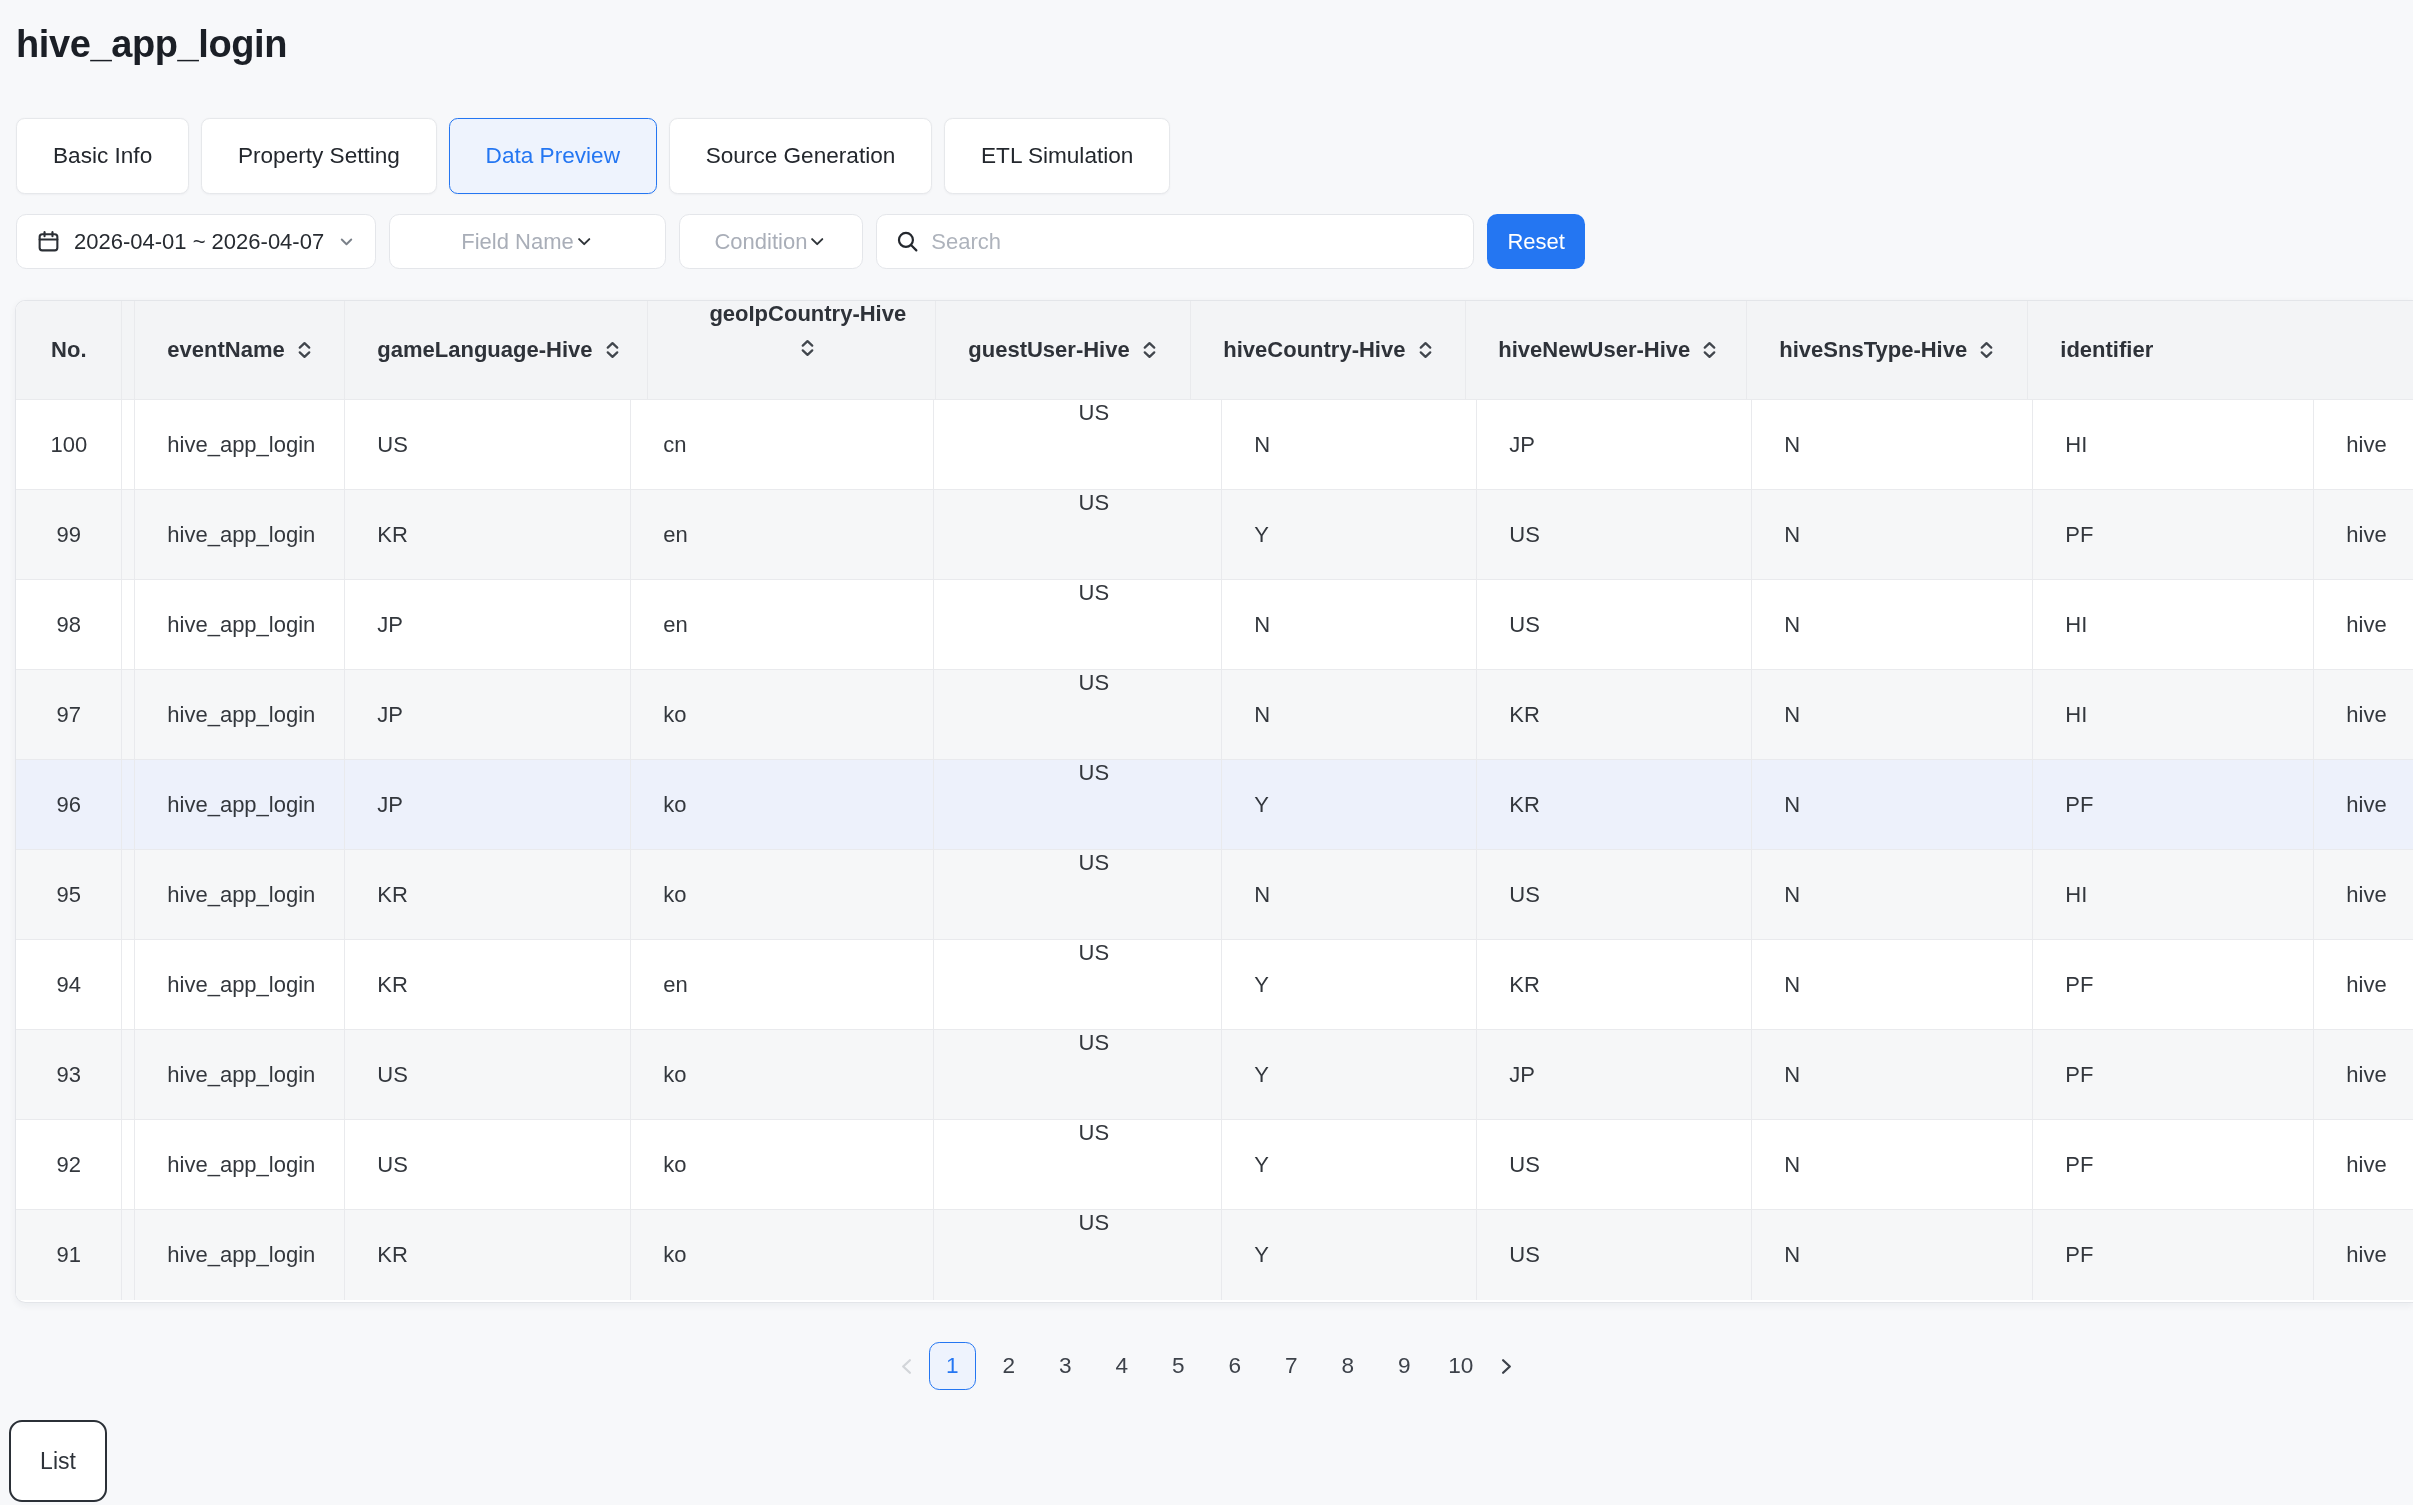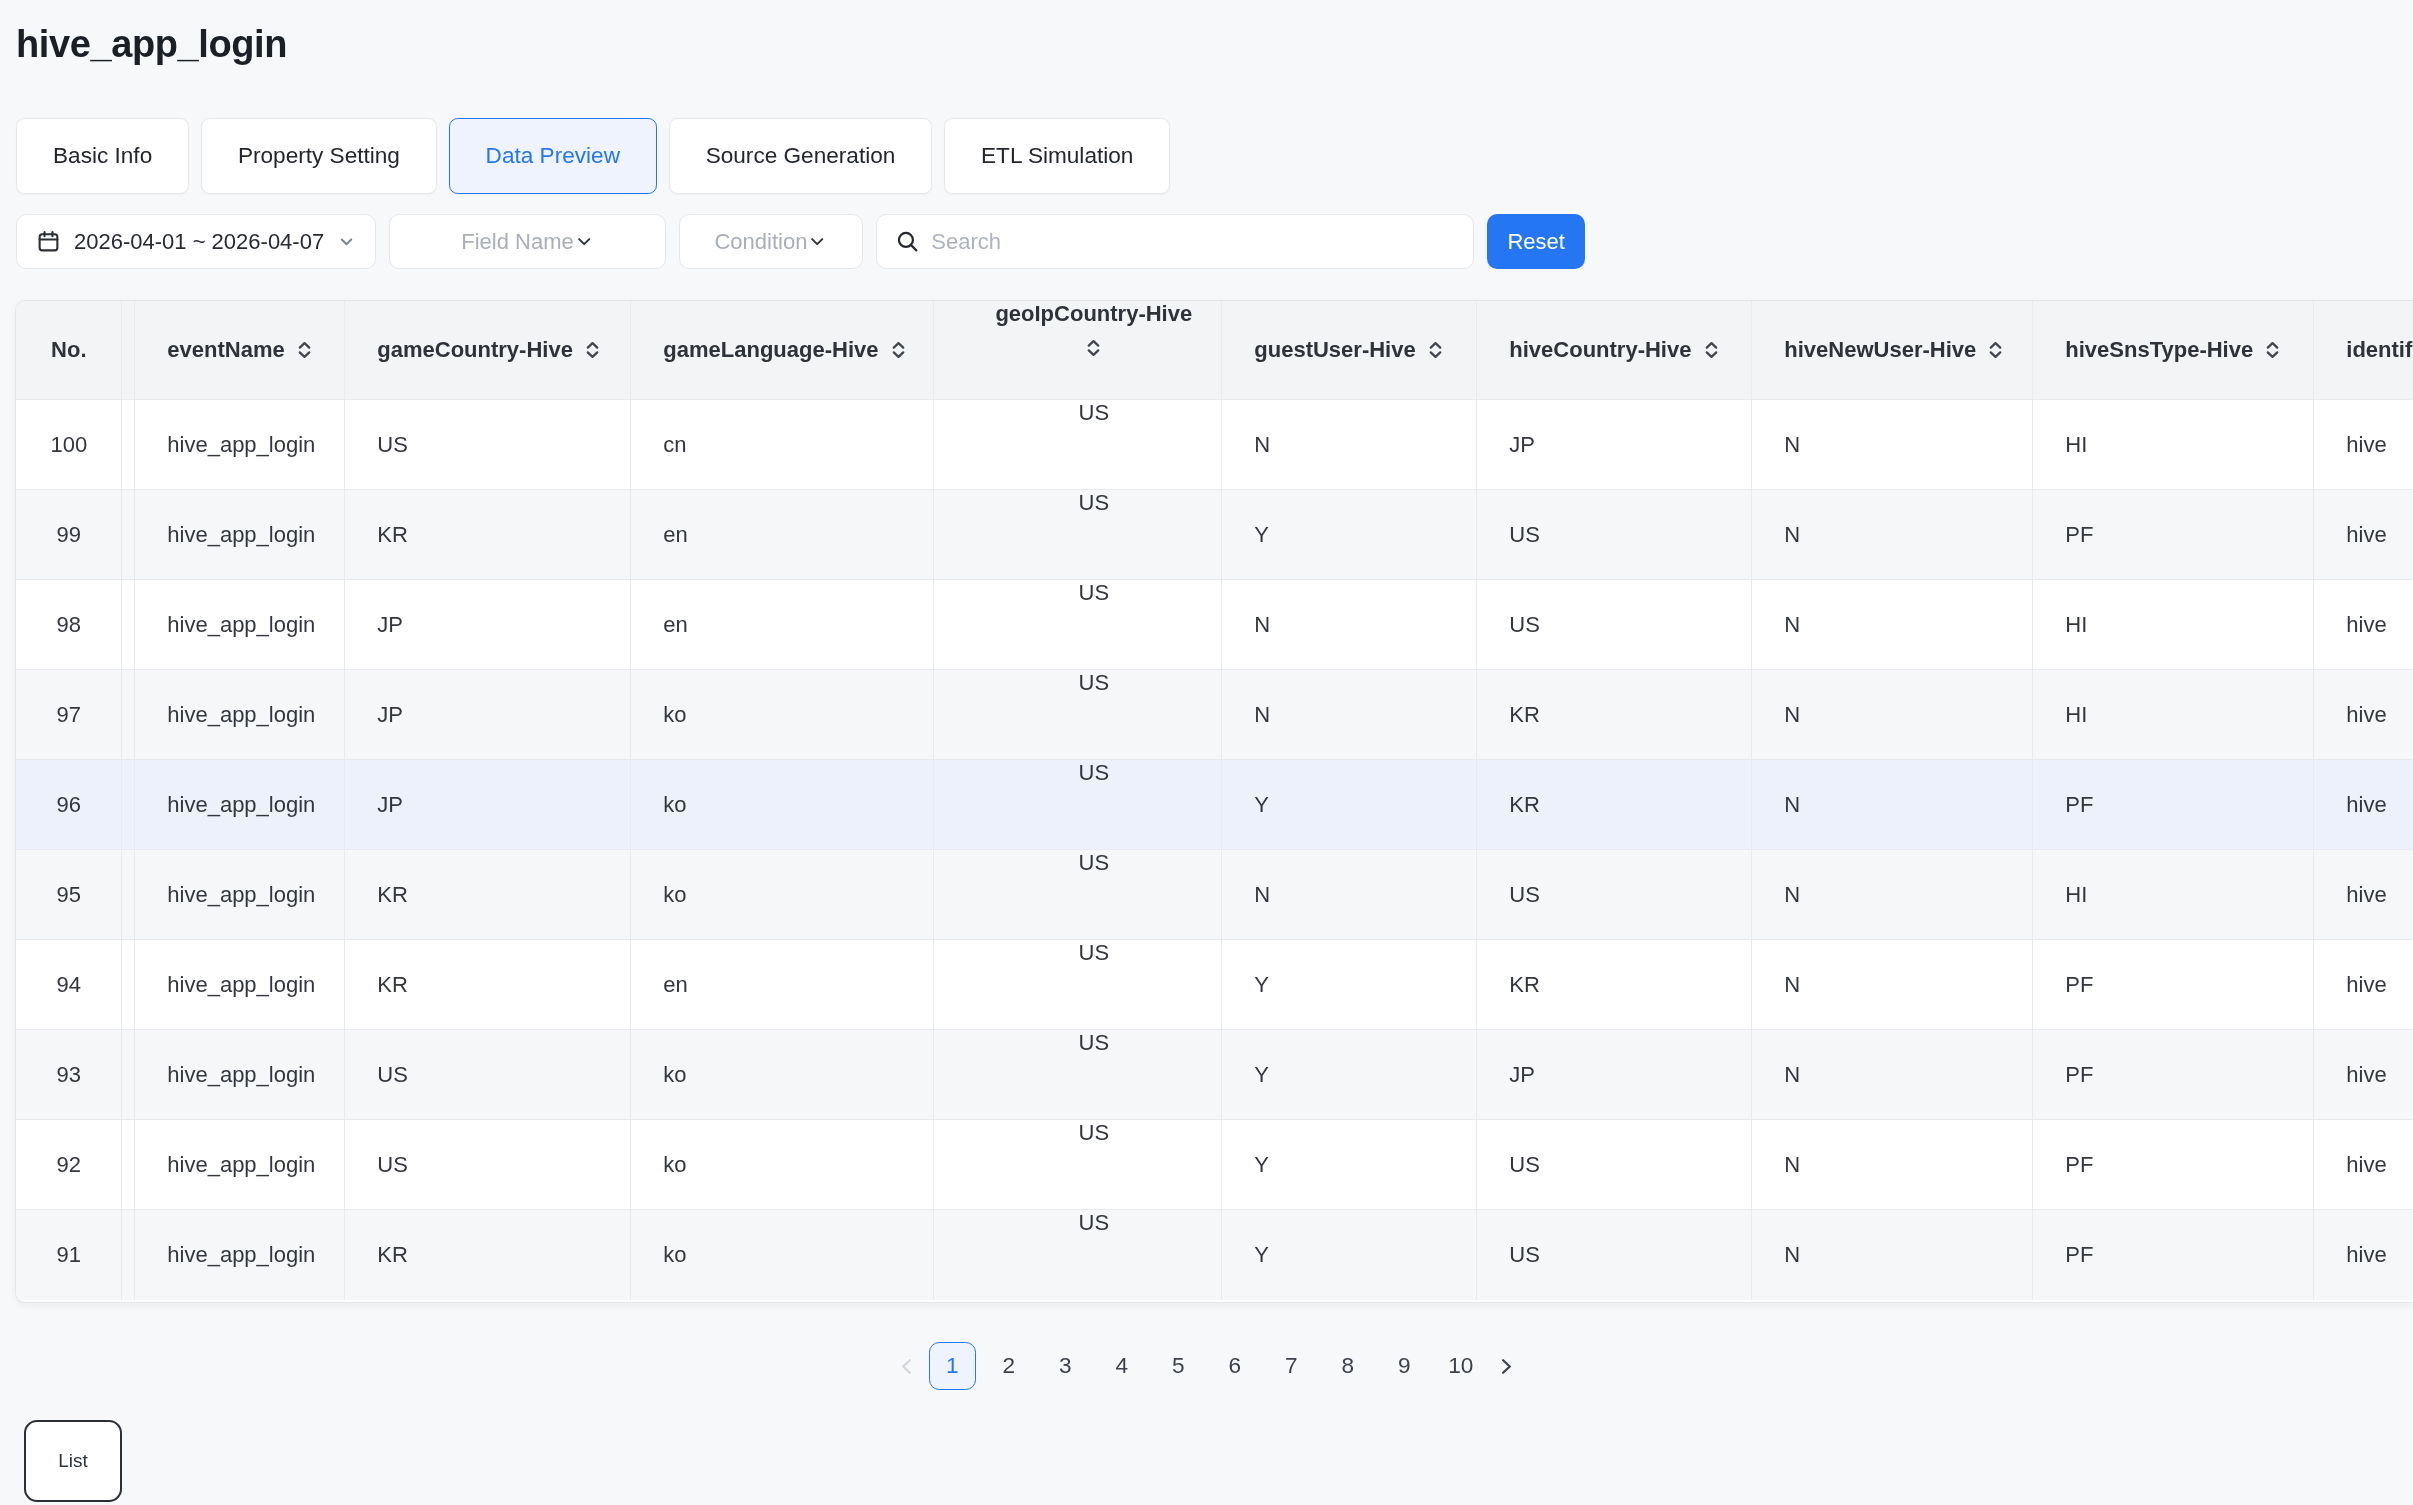--- a/index.html
+++ b/index.html
@@ -107,24 +107,24 @@
     font-size:22.6px; color:#3d424a; cursor:pointer;
     border:1.5px solid transparent; background:transparent;
     font-family:"Liberation Sans", sans-serif;
   }
   .page-item.active { border-color:#2476f2; background:#eef3fd; color:#2476f2; }
   .page-arrow { cursor:pointer; }
   .page-arrow.disabled { cursor:default; }
 
   
   .btn-list {
-    position:absolute; left:24px; top:1420px;
+    position:absolute; left:9px; top:1420px;
     width:98px; height:82px;
     background:#ffffff; border:2.2px solid #2b3037; border-radius:13px;
-    font-size:19px; color:#2e333a; font-family:"Liberation Sans", sans-serif;
+    font-size:23px; color:#2e333a; font-family:"Liberation Sans", sans-serif;
     cursor:pointer;
   }
 </style>
 </head>
 <body>
 
 <div class="page-title">hive_app_login</div>
 
 <div class="tab-bar">
     <div class="tab">
@@ -185,27 +185,20 @@
 
 <div class="table-card">
   <div class="tbl">
       <div class="tr header">
         <div class="td c0">
           <span>No.</span>
         </div>
         <div class="td c1"></div>
         <div class="td c2">
           <span>eventName</span>
-          <svg width="19" height="22" viewBox="0 0 16 18" fill="none" stroke="#41464d" stroke-width="1.9" stroke-linecap="round" stroke-linejoin="round">
-            <polyline points="4,7 8,3.2 12,7"></polyline>
-            <polyline points="4,11 8,14.8 12,11"></polyline>
-          </svg>
-        </div>
-        <div class="td c3">
-          <span>gameCountry-Hive</span>
           <svg width="19" height="22" viewBox="0 0 16 18" fill="none" stroke="#41464d" stroke-width="1.9" stroke-linecap="round" stroke-linejoin="round">
             <polyline points="4,7 8,3.2 12,7"></polyline>
             <polyline points="4,11 8,14.8 12,11"></polyline>
           </svg>
         </div>
         <div class="td c4">
           <span>gameLanguage-Hive</span>
           <svg width="19" height="22" viewBox="0 0 16 18" fill="none" stroke="#41464d" stroke-width="1.9" stroke-linecap="round" stroke-linejoin="round">
             <polyline points="4,7 8,3.2 12,7"></polyline>
             <polyline points="4,11 8,14.8 12,11"></polyline>

